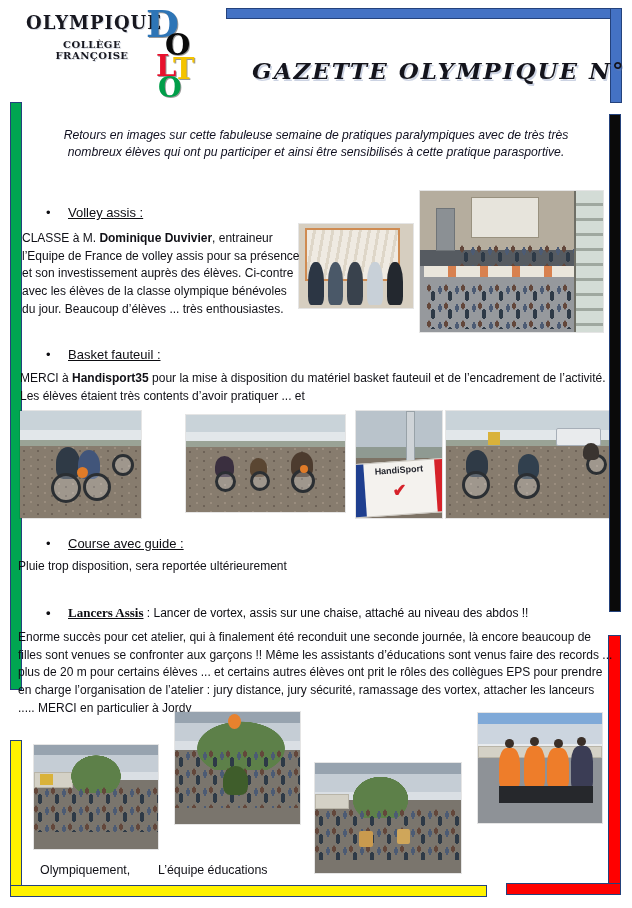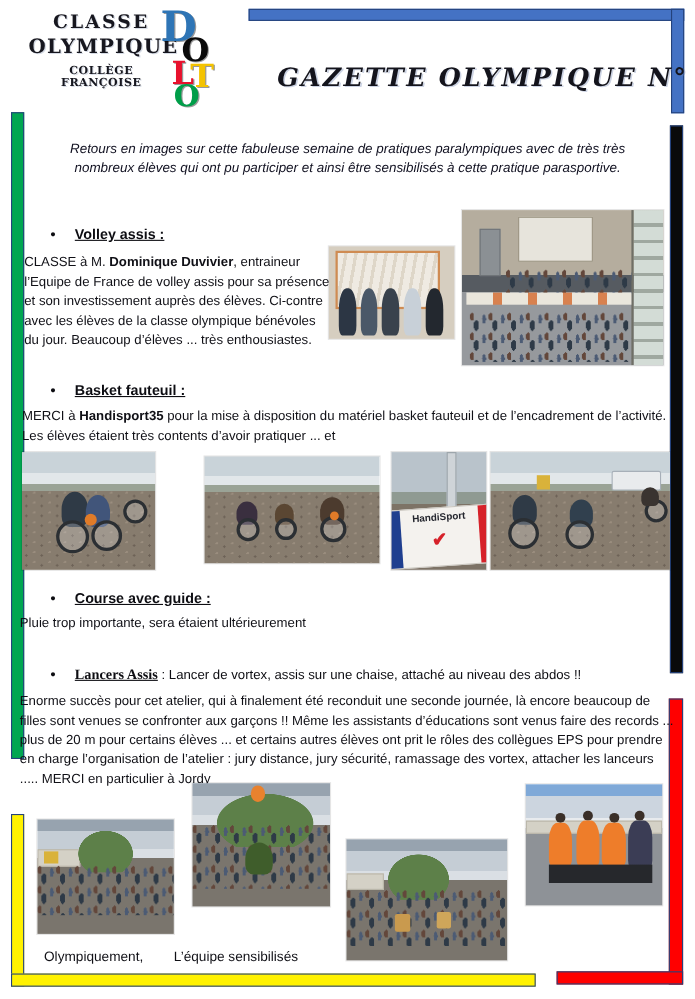--- a/index.html
+++ b/index.html
@@ -27,21 +27,21 @@
 
   
   .title{position:absolute;left:252px;top:57px;width:360px;text-align:center;
          font-family:"DejaVu Serif",serif;font-style:italic;font-weight:bold;
          font-size:23px;letter-spacing:2px;color:#14141c;
          text-shadow:1.5px 1.5px 0 rgba(110,130,175,.35);white-space:nowrap;}
   .intro{position:absolute;left:56px;top:127px;width:520px;text-align:center;
          font-style:italic;font-size:12.2px;line-height:1.42;color:#101020;}
 
   
-  .sec-h{position:absolute;font-size:13px;font-weight:bold;color:#0d0d12;white-space:nowrap;}
+  .sec-h{position:absolute;font-size:13px;font-weight:normal;color:#0d0d12;white-space:nowrap;}
   .sec-h .bullet{display:inline-block;width:22px;font-size:13px;}
   .sec-h .ul{text-decoration:underline;}
   .body-t{position:absolute;font-size:12px;line-height:1.47;color:#101016;}
 
   
   .ph{position:absolute;overflow:hidden;background:#999;box-shadow:0 0 0 1px rgba(0,0,0,.10);}
   .ph div,.ph span{position:absolute;}
   .dots{background-image:
      radial-gradient(4px 8px at 6px 12px,#2e3a47 60%,transparent 61%),
      radial-gradient(3px 7px at 13px 6px,#4c5b74 60%,transparent 61%),
@@ -104,21 +104,20 @@
   <div class="bar" style="left: 226px; top: 8px; width: 396px; height: 11px; background: rgb(68, 114, 196);"></div>
   <div class="bar" style="left: 610px; top: 8px; width: 12px; height: 95px; background: rgb(68, 114, 196);"></div>
   <div class="bar" style="left: 609px; top: 114px; width: 12px; height: 498px; background: rgb(10, 10, 10);"></div>
   <div class="bar" style="left: 608px; top: 635px; width: 13px; height: 260px; background: rgb(255, 0, 0);"></div>
   <div class="bar" style="left: 506px; top: 883px; width: 115px; height: 12px; background: rgb(255, 0, 0);"></div>
   <div class="bar" style="left: 10px; top: 102px; width: 12px; height: 588px; background: rgb(0, 166, 81);"></div>
   <div class="bar" style="left: 10px; top: 740px; width: 12px; height: 157px; background: rgb(255, 242, 0);"></div>
   <div class="bar" style="left: 10px; top: 885px; width: 477px; height: 12px; background: rgb(255, 242, 0);"></div>
 
   <div class="logo-text">
-    <div class="logo-l1">CLASSE</div>
     <div class="logo-l2">OLYMPIQUE</div>
     <div class="logo-l3">COLLÈGE FRANÇOISE</div>
   </div>
   <span class="dolto d0" style="color: rgb(46, 117, 182);">D</span>
   <span class="dolto d1" style="color: rgb(10, 10, 10);">O</span>
   <span class="dolto d2" style="color: rgb(232, 17, 45);">L</span>
   <span class="dolto d3" style="color: rgb(244, 195, 0);">T</span>
   <span class="dolto d4" style="color: rgb(0, 158, 73);">O</span>
 
   <div class="title">GAZETTE OLYMPIQUE  N° 8</div>
@@ -187,21 +186,21 @@
     <div class="wh" style="left:10%;top:56%;width:22px;height:22px;"></div>
     <div class="rd" style="left:44%;top:40%;width:13%;height:24%;background:#31404e;"></div>
     <div class="wh" style="left:42%;top:58%;width:20px;height:20px;"></div>
     <div class="wh" style="left:86%;top:40%;width:15px;height:15px;"></div>
     <div class="rd" style="left:84%;top:30%;width:10%;height:16%;background:#3a3430;"></div>
   </div>
 
   <div class="sec-h" style="left:46px;top:536px;">
     <span class="bullet">•</span><span class="ul">Course avec guide :</span>
   </div>
-  <div class="body-t" style="left:18px;top:558px;width:560px;">Pluie trop importante, sera étaient ultérieurement</div>
+  <div class="body-t" style="left:18px;top:558px;width:560px;">Pluie trop disposition, sera reportée ultérieurement</div>
 
   <div class="sec-h" style="left:46px;top:605px;font-weight:normal;">
     <span class="bullet" style="font-weight:bold;">•</span><span class="ul" style="font-weight:bold;font-family:Liberation Serif, serif;">Lancers Assis</span><span style="font-size:12px;"> :  Lancer de vortex, assis sur une chaise, attaché au niveau des abdos !!</span>
   </div>
   <div class="body-t" style="left:18px;top:629px;width:596px;">Enorme succès pour cet atelier, qui à finalement été reconduit une seconde journée, là encore beaucoup de filles sont venues se confronter aux garçons !! Même les assistants d’éducations sont venus faire des records ... plus de 20 m pour certains élèves ... et certains autres élèves ont prit le rôles des collègues EPS pour prendre en charge l’organisation de l’atelier : jury distance, jury sécurité, ramassage des vortex, attacher les lanceurs ..... MERCI en particulier à Jordy</div>
 
   <div class="ph cloudy" id="pla" style="left:34px;top:745px;width:124px;height:104px;">
     <div class="bld" style="left:0;top:26%;width:30%;height:13%;"></div>
     <div style="left:5%;top:28%;width:10%;height:10%;background:#d9b23a;"></div>
     <div class="tree" style="left:26%;top:6%;width:48%;height:40%;"></div>
@@ -227,15 +226,15 @@
     <div class="hd" style="left:42%;top:22%;width:9px;height:9px;"></div>
     <div class="op" style="left:37%;top:30%;width:17%;height:38%;"></div>
     <div class="hd" style="left:61%;top:24%;width:9px;height:9px;"></div>
     <div class="op" style="left:56%;top:32%;width:17%;height:36%;"></div>
     <div class="hd" style="left:80%;top:22%;width:9px;height:9px;"></div>
     <div style="left:75%;top:30%;width:18%;height:40%;background:#3b3d55;border-radius:35% 35% 18% 18%;"></div>
     <div style="left:17%;top:66%;width:76%;height:26%;background:linear-gradient(180deg,#26282c 0 60%,#8e9297 60%);"></div>
   </div>
 
   <div class="footer-t" style="left:40px;">Olympiquement,</div>
-  <div class="footer-t" style="left:158px;">L’équipe sensibilisés</div>
+  <div class="footer-t" style="left:158px;">L’équipe éducations</div>
 
 </div>
 
 </body></html>

